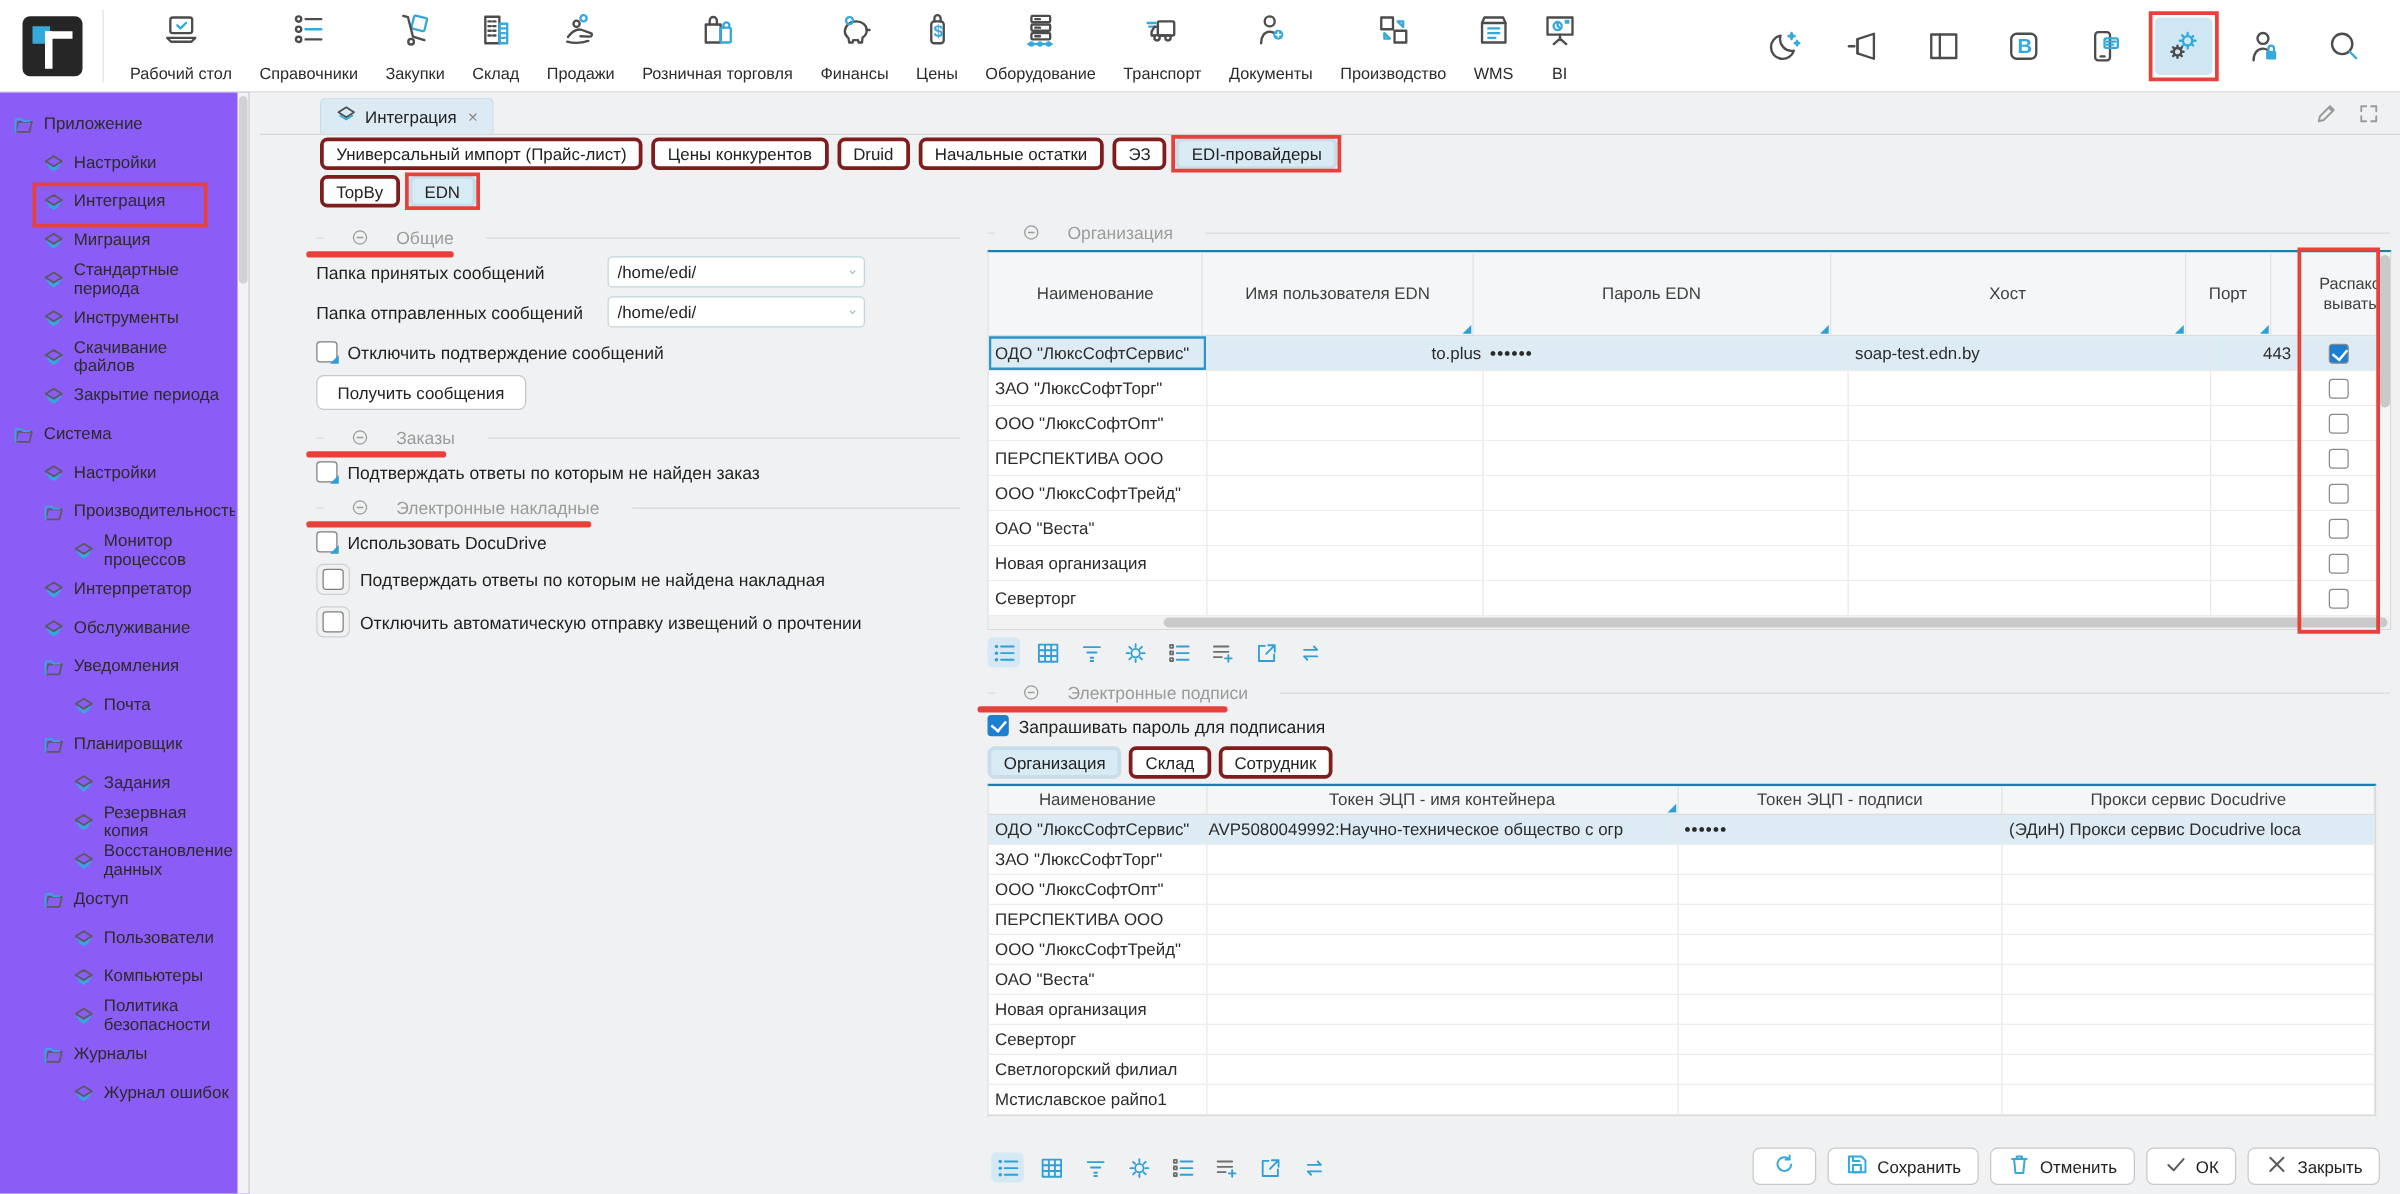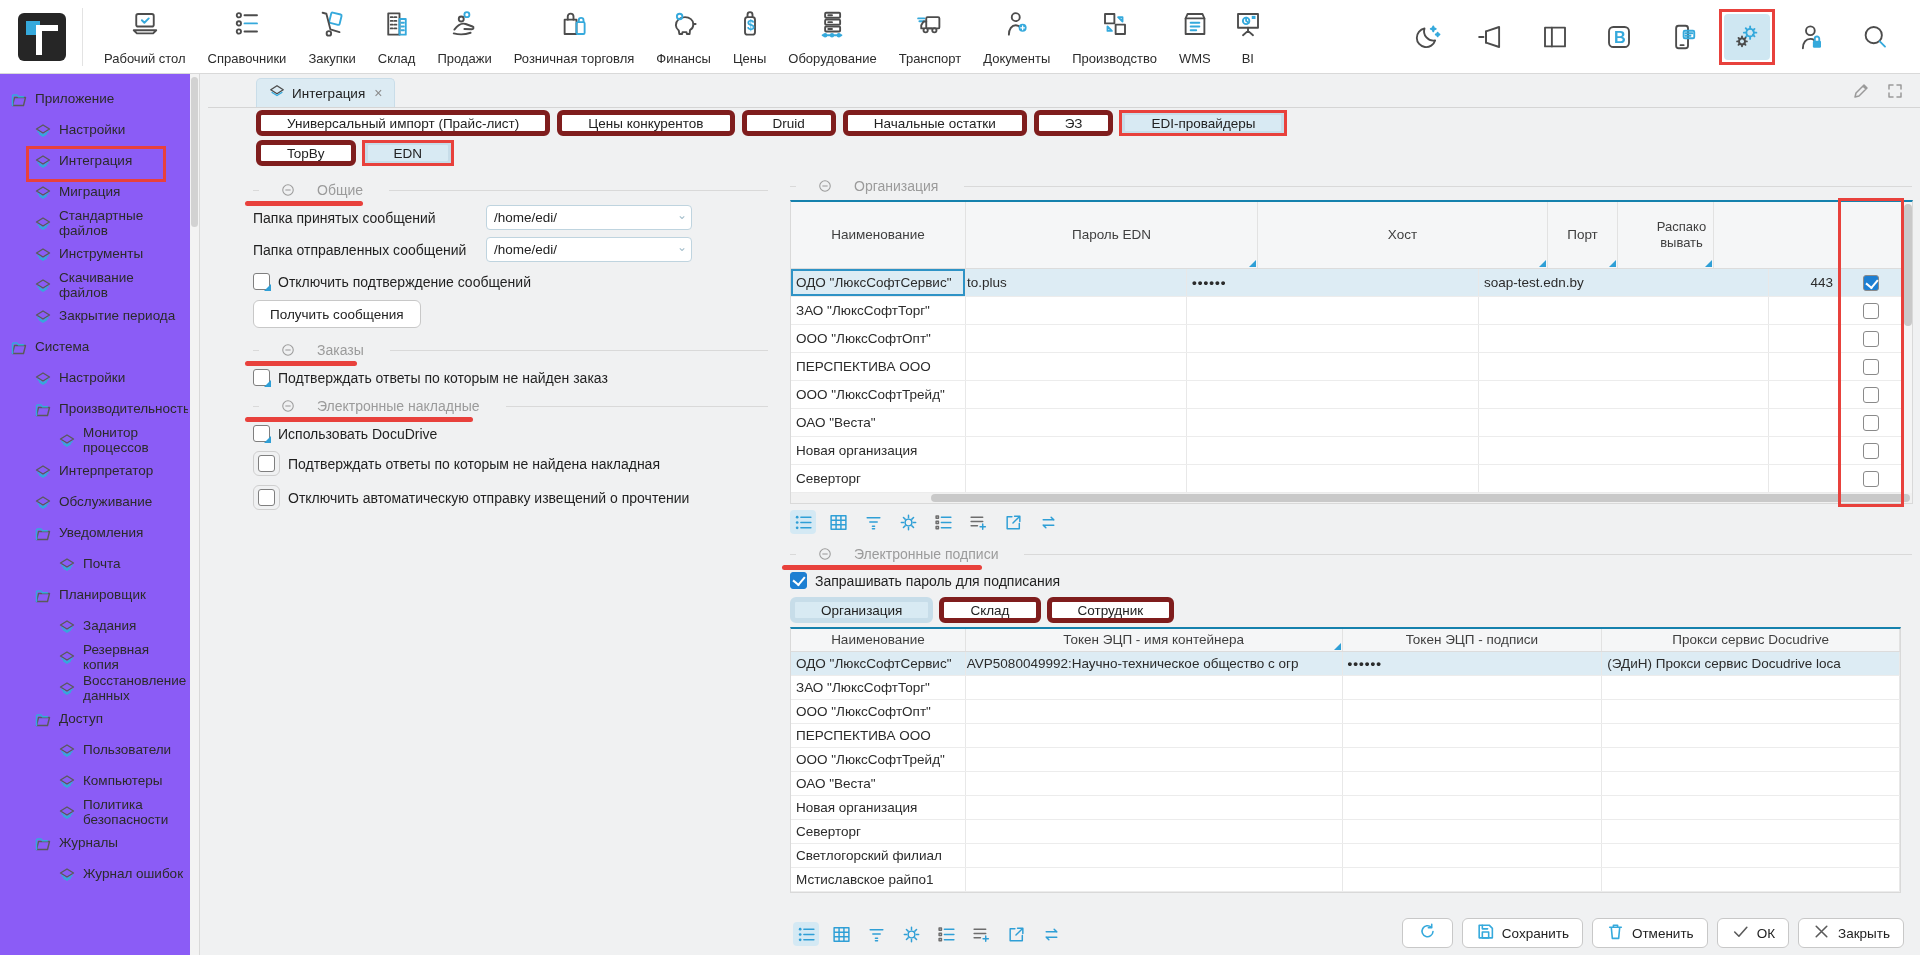--- a/index.html
+++ b/index.html
@@ -47,21 +47,21 @@
   .main { flex:1; display:flex; flex-direction:column; min-width:0; padding-left:8px; }
 
   .doc-tabs { height:34px; flex:0 0 34px; display:flex; align-items:flex-end; border-bottom:1px solid #d5d5d5; padding-left:48px; position:relative; }
   .doc-tab { height:29px; background:#dcebf3; border:1px solid #c9dde9; border-bottom:none; border-radius:5px 5px 0 0; display:flex; align-items:center; gap:7px; padding:0 12px; font-size:13.5px; color:#222; cursor:pointer; }
   .doc-tab .close { color:#8a8a8a; font-size:14px; margin-left:2px; cursor:pointer; }
   .doc-actions { position:absolute; right:14px; bottom:5px; display:flex; gap:14px; }
   .doc-actions .aicon { width:20px; height:20px; cursor:pointer; }
   .doc-actions svg { stroke:#9a9a9a; fill:none; stroke-width:1.5; stroke-linecap:round; stroke-linejoin:round; }
 
   .sub-tabs, .inner-tabs { height:30px; flex:0 0 30px; display:flex; align-items:center; gap:7px; padding-left:48px; }
-  .tabbtn { height:26px; background:#fff; border:5px solid #7f1d1d; border-radius:6px; display:flex; align-items:center; padding:0 26px; font-size:13.5px; color:#222; cursor:pointer; position:relative; white-space:nowrap; }
+  .tabbtn { height:26px; background:#fff; border:3px solid #7f1d1d; border-radius:6px; display:flex; align-items:center; padding:0 10px; font-size:13.5px; color:#222; cursor:pointer; position:relative; white-space:nowrap; }
   .tabbtn.active { background:#d8eaf3; border-color:#c7dde9; }
   .tabbtn.annot::after { content:''; position:absolute; inset:-5px -6px; border:3px solid #e8413c; pointer-events:none; }
 
   .content { flex:1; display:flex; min-height:0; }
 
   
   .form-left { width:580px; flex:0 0 580px; padding:8px 20px 0 45px; }
   .legend { display:flex; align-items:center; gap:22px; height:20px; color:#9b9b9b; font-size:14px; position:relative; margin-top:4px; }
   .legend .pre-line { width:6px; height:1px; background:#d9d9d9; }
   .legend .hairline { flex:1; height:1px; background:#d9d9d9; margin-left:4px; }
@@ -393,21 +393,21 @@
                 <path class="b" d="M5.5 11.8L9 14.2l3.5-2.4" fill="none" stroke="#7fcdee" stroke-width="1.4"></path>
               </svg></span>
             <span class="tlabel">Миграция</span>
           </div>
           <div class="tree-item lvl1">
             <span class="ticon"><svg width="18" height="18" viewBox="0 0 18 18">
                 <path d="M9 3l6.5 4L9 11 2.5 7z" fill="none" stroke="#5a5a5a" stroke-width="1.4"></path>
                 <path class="b" d="M3.8 9.5L9 13l5.2-3.5" fill="none" stroke="#7fcdee" stroke-width="1.4"></path>
                 <path class="b" d="M5.5 11.8L9 14.2l3.5-2.4" fill="none" stroke="#7fcdee" stroke-width="1.4"></path>
               </svg></span>
-            <span class="tlabel">Стандартные файлов</span>
+            <span class="tlabel">Стандартные периода</span>
           </div>
           <div class="tree-item lvl1">
             <span class="ticon"><svg width="18" height="18" viewBox="0 0 18 18">
                 <path d="M9 3l6.5 4L9 11 2.5 7z" fill="none" stroke="#5a5a5a" stroke-width="1.4"></path>
                 <path class="b" d="M3.8 9.5L9 13l5.2-3.5" fill="none" stroke="#7fcdee" stroke-width="1.4"></path>
                 <path class="b" d="M5.5 11.8L9 14.2l3.5-2.4" fill="none" stroke="#7fcdee" stroke-width="1.4"></path>
               </svg></span>
             <span class="tlabel">Инструменты</span>
           </div>
           <div class="tree-item lvl1">
@@ -709,20 +709,24 @@
             <span>Организация</span>
             <span class="hairline"></span>
           </div>
 
           <div id="orgTable" style="margin-top:4px">
               <div class="tbl-wrap" style="width: 1123px;">
                 <div class="thead">
                   <div class="th" style="width: 175px; height: 66px;">
                     <span>Наименование</span>
                   </div>
+                  <div class="th" style="width: 221px; height: 66px;">
+                    <span>Имя пользователя EDN</span>
+                    <span class="tri"></span>
+                  </div>
                   <div class="th" style="width: 292px; height: 66px;">
                     <span>Пароль EDN</span>
                     <span class="tri"></span>
                   </div>
                   <div class="th" style="width: 290px; height: 66px;">
                     <span>Хост</span>
                     <span class="tri"></span>
                   </div>
                   <div class="th" style="width: 70px; height: 66px;">
                     <span>Порт</span>
@@ -731,21 +735,21 @@
                   <div class="th wrap3" style="width: 64px; height: 66px;">
                     <span>Распаковывать</span>
                     <span class="tri"></span>
                   </div>
                 </div>
                 <div class="tbody">
                   <div class="tr selected" style="height: 28px;">
                     <div class="td focus" style="width: 175px;">
                       <span>ОДО "ЛюксСофтСервис"</span>
                     </div>
-                    <div class="td tight" style="width: 221px;">
+                    <div class="td tight" style="width: 221px; justify-content: flex-end;">
                       <span>to.plus</span>
                     </div>
                     <div class="td" style="width: 292px;">
                       <span class="dots">••••••</span>
                     </div>
                     <div class="td" style="width: 290px;">
                       <span>soap-test.edn.by</span>
                     </div>
                     <div class="td right" style="width: 70px;">
                       <span>443</span>

